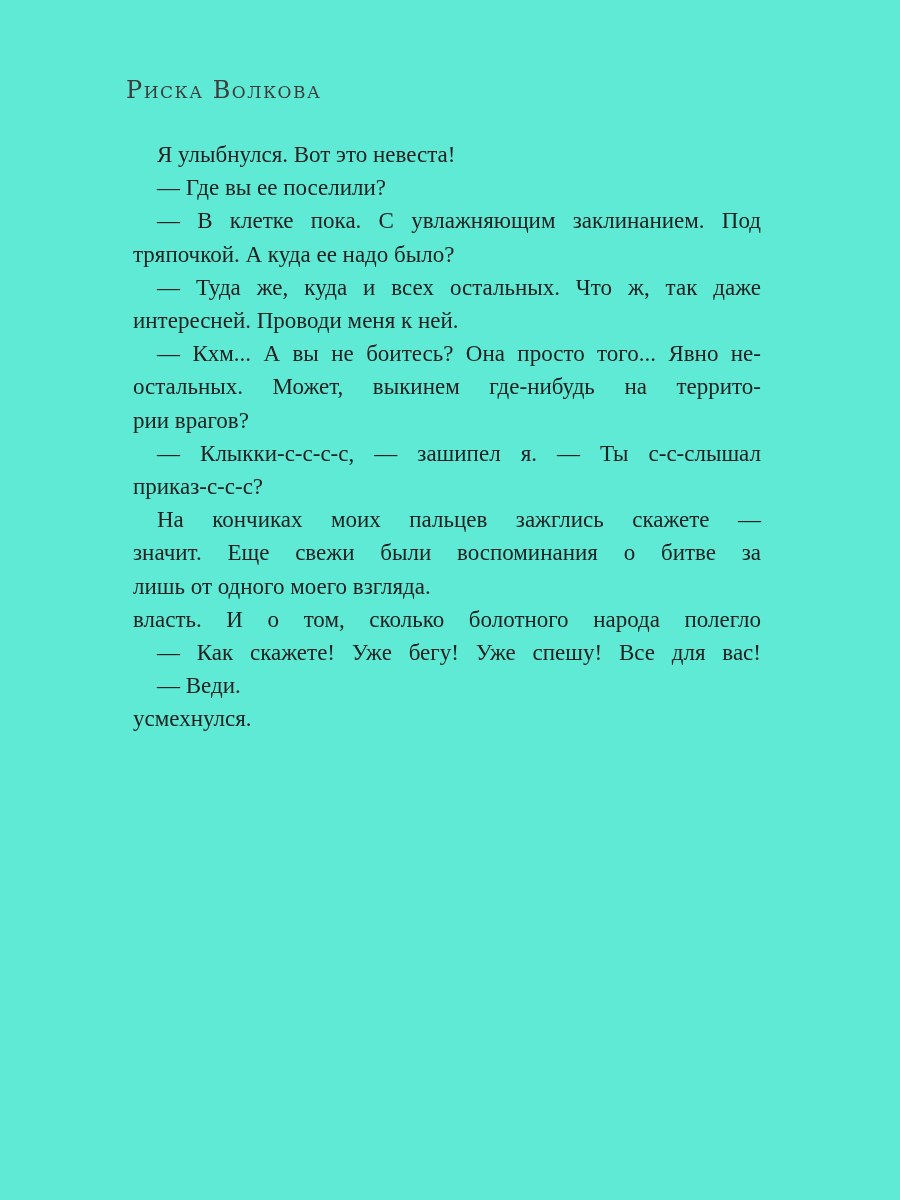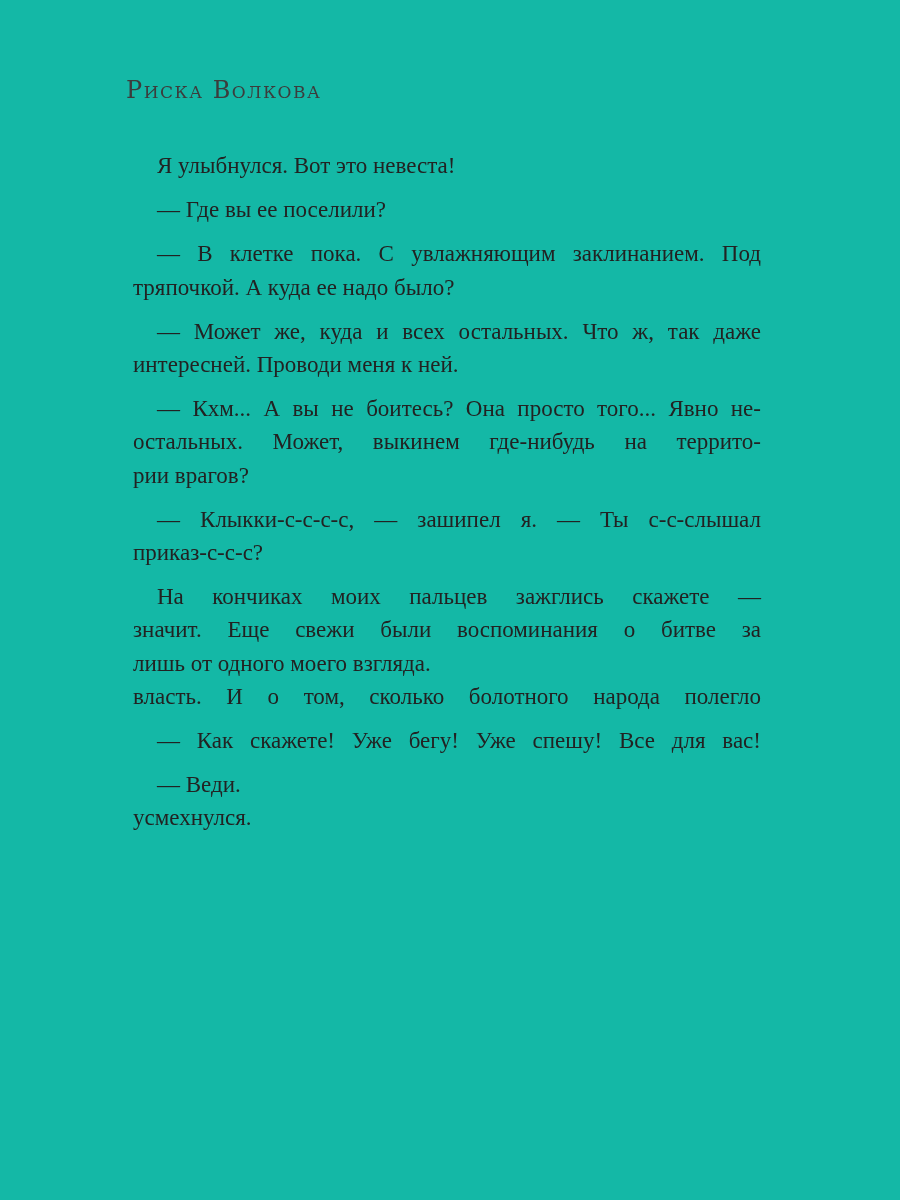--- a/index.html
+++ b/index.html
@@ -9,21 +9,21 @@
   body {
     width: 900px;
     height: 1200px;
     background: #ffffff;
     position: relative;
     overflow: hidden;
   }
   .page {
     position: absolute;
     inset: 0;
-    background: #14b8a6;
+    background: #5eead4;
   }
   .author-header {
     position: absolute;
     left: 126px;
     top: 76px;
     font-family: "DejaVu Serif", serif;
     font-size: 24px;
     letter-spacing: 1.5px;
     color: #3c3c3c;
     font-variant: small-caps;
@@ -44,36 +44,35 @@
     white-space: normal;
   }
   
   .line.j {
     text-align: justify;
     text-align-last: justify;
   }
   
   .line.indent {
     padding-left: 24px;
-    margin-top: 11px;
   }
 </style>
 </head>
 <body>
 
 <div class="page">
 
   <div class="author-header">Риска Волкова</div>
 
   <div class="text-block">
       <div class="line indent">Я улыбнулся. Вот это невеста!</div>
       <div class="line indent">— Где вы ее поселили?</div>
       <div class="line j indent">— В клетке пока. С увлажняющим заклинанием. Под</div>
       <div class="line">тряпочкой. А куда ее надо было?</div>
-      <div class="line j indent">— Может же, куда и всех остальных. Что ж, так даже</div>
+      <div class="line j indent">— Туда же, куда и всех остальных. Что ж, так даже</div>
       <div class="line">интересней. Проводи меня к ней.</div>
       <div class="line j indent">— Кхм... А вы не боитесь? Она просто того... Явно не-</div>
       <div class="line j">остальных. Может, выкинем где-нибудь на террито-</div>
       <div class="line">рии врагов?</div>
       <div class="line j indent">— Клыкки-с-с-с-с, — зашипел я. — Ты с-с-слышал</div>
       <div class="line">приказ-с-с-с?</div>
       <div class="line j indent">На кончиках моих пальцев зажглись скажете —</div>
       <div class="line j">значит. Еще свежи были воспоминания о битве за</div>
       <div class="line">лишь от одного моего взгляда.</div>
       <div class="line j">власть. И о том, сколько болотного народа полегло</div>

